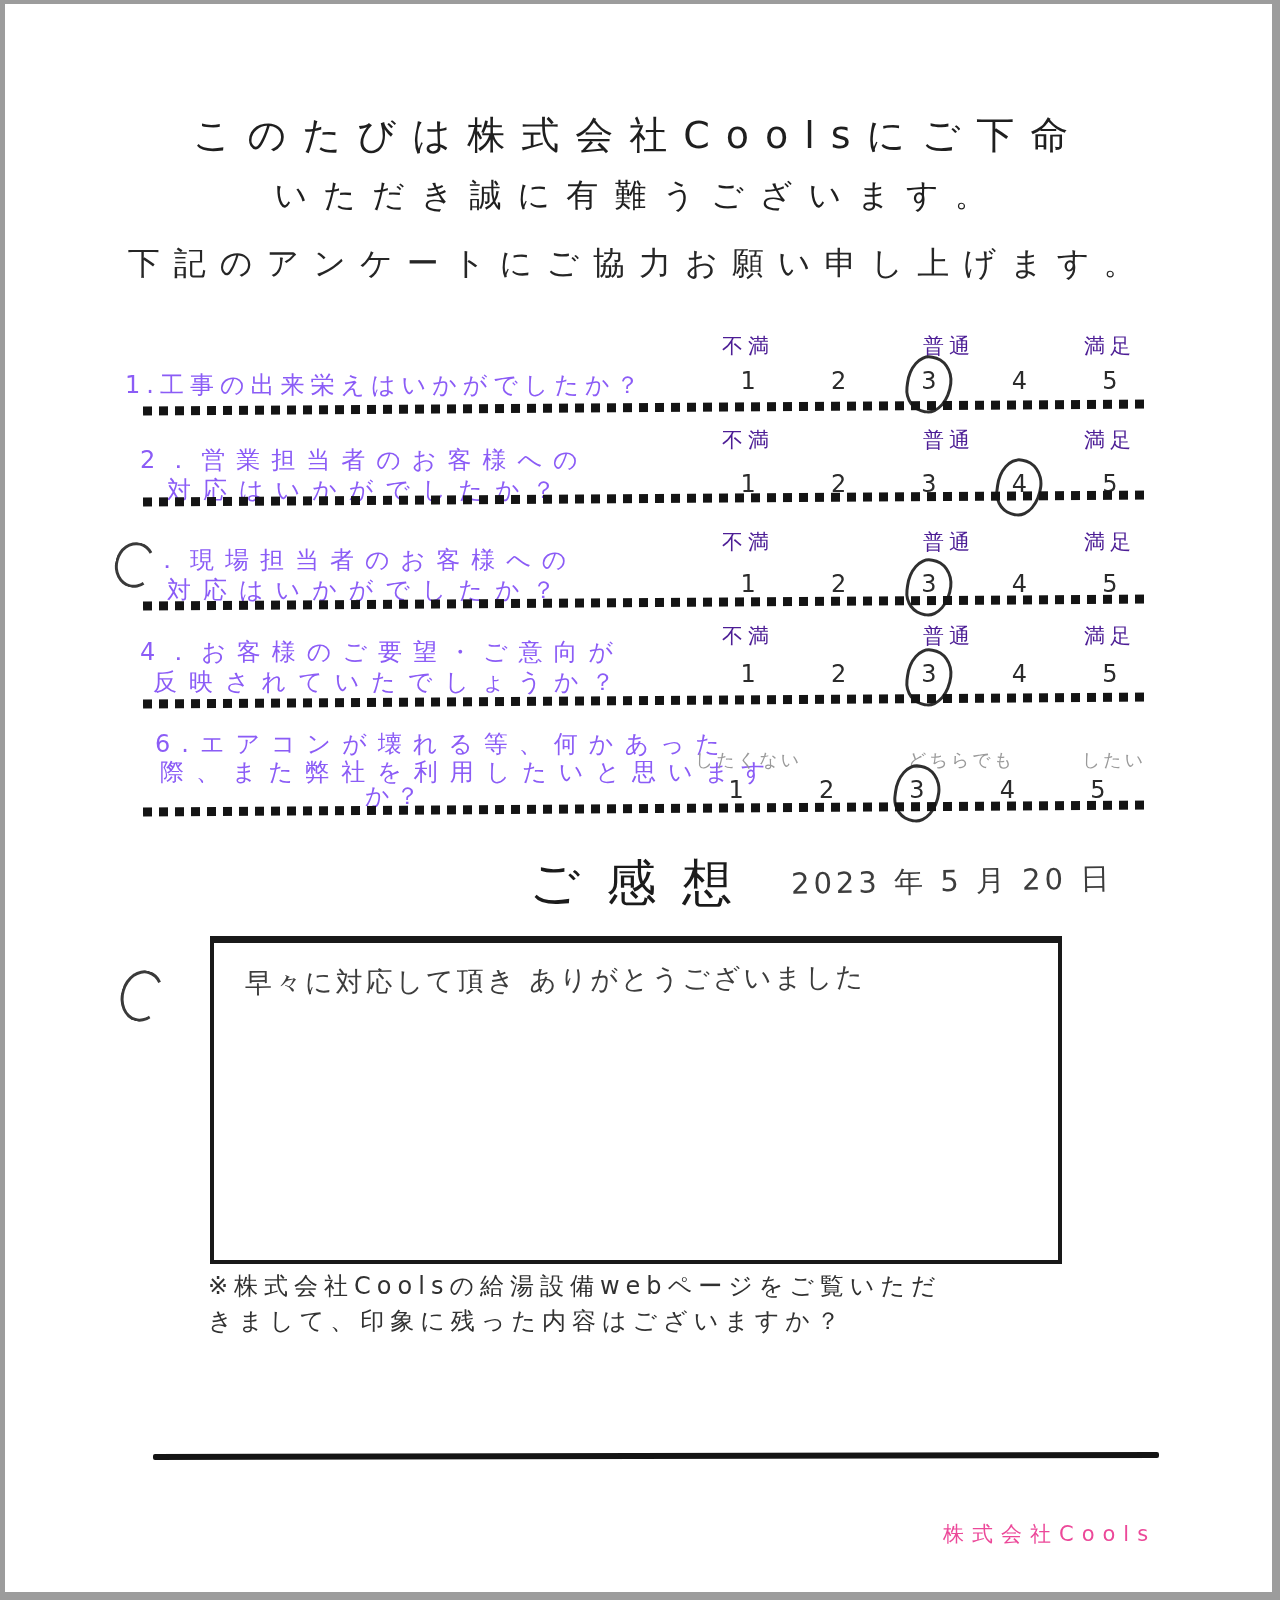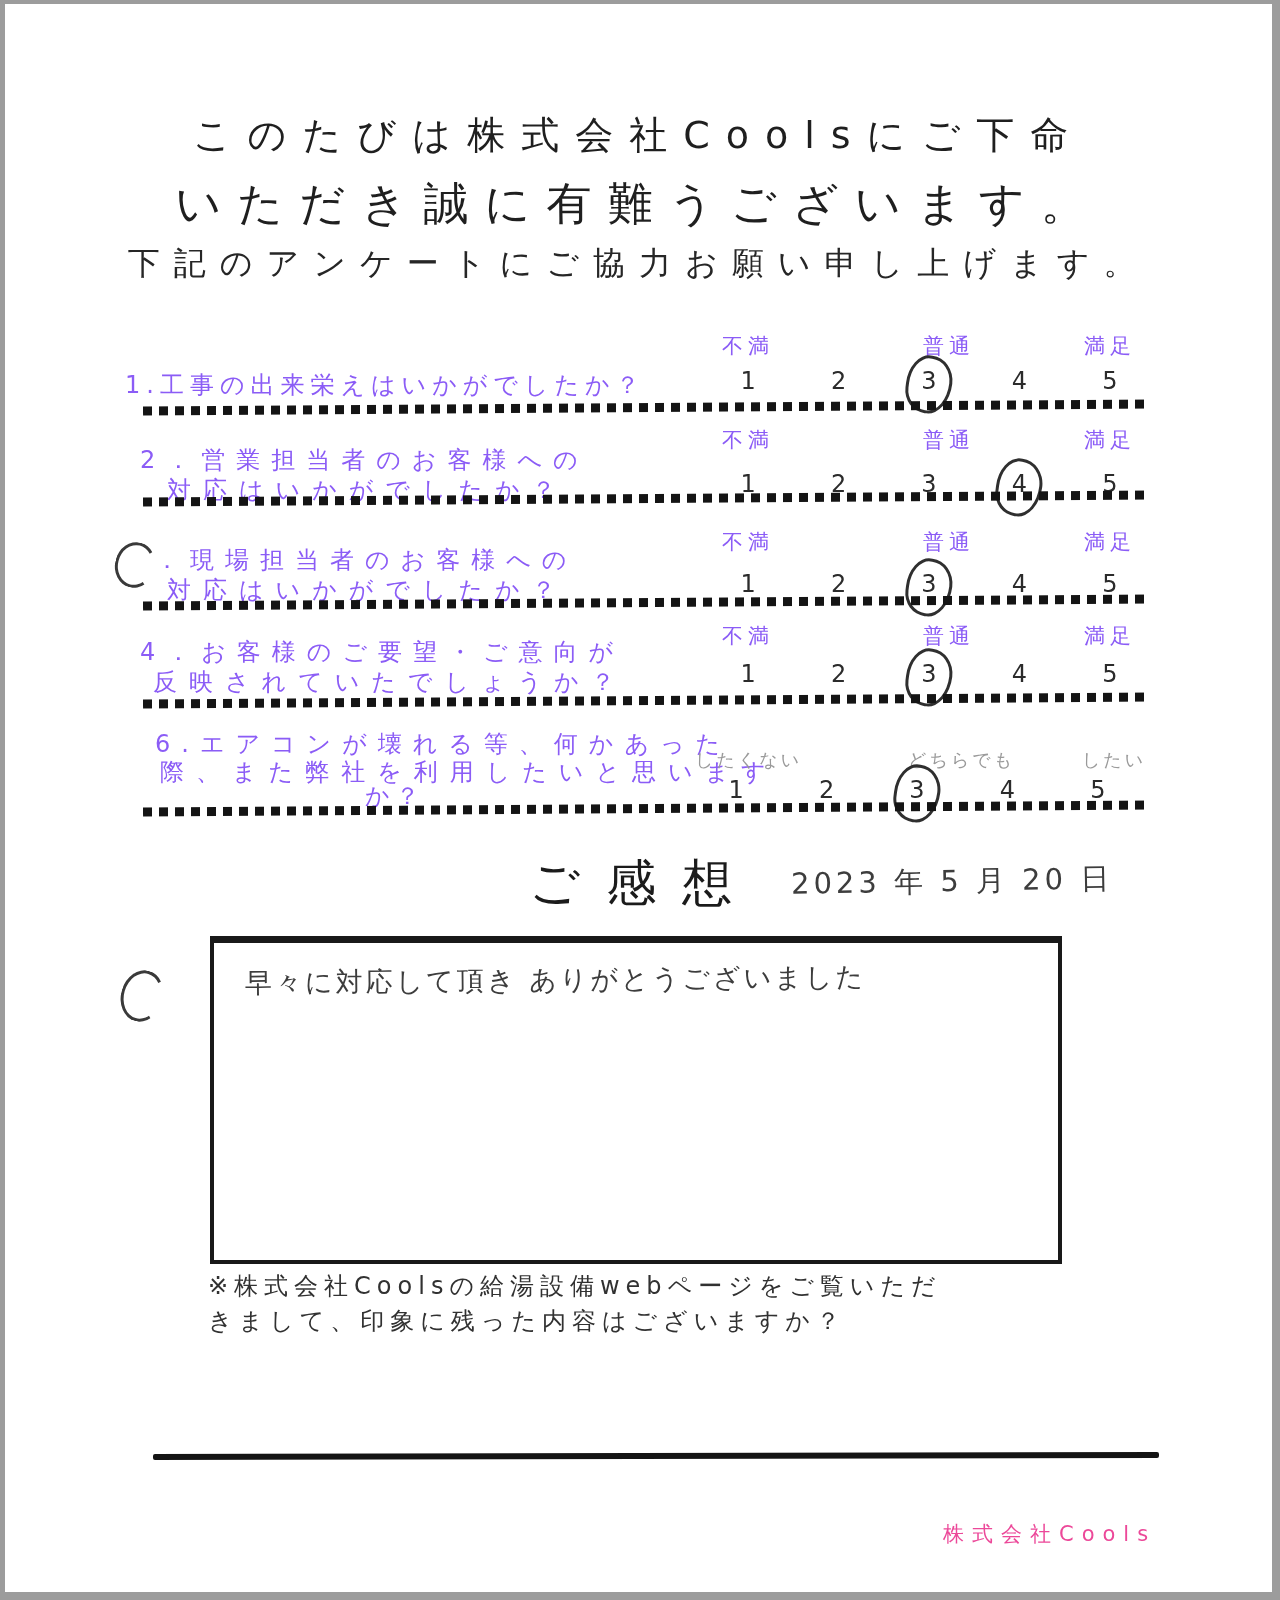--- a/index.html
+++ b/index.html
@@ -10,30 +10,30 @@
     position:relative;overflow:hidden;
   }
   .page{
     position:absolute;left:5px;top:4px;width:1267px;height:1588px;
     background:#ffffff;
   }
   .abs{position:absolute;white-space:nowrap;}
   
   .h-line{left:0;width:100%;text-align:center;color:#1f1f1f;}
   .h1{top:106px;font-size:38px;letter-spacing:16px;}
-  .h2{top:170px;font-size:45px;letter-spacing:16px;}
+  .h2{top:170px;font-size:32px;letter-spacing:16px;}
   .h3{top:238px;font-size:32px;letter-spacing:14px;color:#262626;}
   
   .q-line{font-size:24px;color:#8b5cf6;}
   .labels-row,.nums-row{
     left:698px;width:452px;display:grid;
     grid-template-columns:repeat(5,1fr);
   }
   .labels-row span{
-    text-align:center;font-size:21px;letter-spacing:5px;color:#8b5cf6;
+    text-align:center;font-size:21px;letter-spacing:5px;color:#4c1d95;
   }
   .labels-row .c1{grid-column:1;}
   .labels-row .c3{grid-column:3;margin-left:40px;}
   .labels-row .c5{grid-column:5;}
   .labels-row.faint span{
     color:#9a9a9a;filter:blur(0.7px);font-size:18px;letter-spacing:3px;
   }
   .nums-row span{
     position:relative;text-align:center;font-size:24px;color:#2b2b2b;
   }

